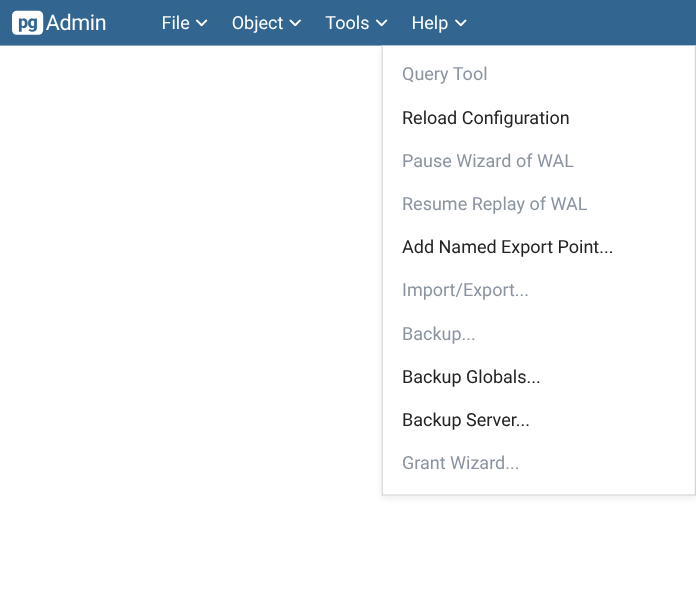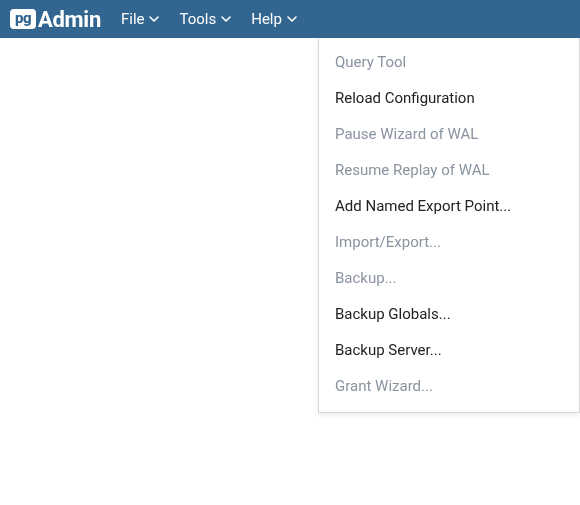--- a/index.html
+++ b/index.html
@@ -8,35 +8,35 @@
     background: #326690;
     height: 38px;
     display: flex;
     align-items: center;
     padding-left: 10px;
     color: #fff;
   }
   .logo {
     display: flex;
     align-items: center;
-    margin-right: 10px;
+    margin-right: 36px;
   }
   .logo-badge {
     background: #fff;
     color: #326690;
     font-weight: 800;
     font-size: 15px;
     border-radius: 4px;
     padding: 1px 5px 2px 5px;
     line-height: 1.1;
     letter-spacing: -0.5px;
   }
   .logo-text {
-    font-weight: 700;
-    font-size: 22px;
+    font-weight: 400;
+    font-size: 18px;
     margin-left: 2px;
     letter-spacing: -0.3px;
   }
   .menus { display: flex; }
   .menu-item {
     display: flex;
     align-items: center;
     color: #fff;
     font-size: 15px;
     padding: 0 10px;
@@ -82,20 +82,28 @@
   <div class="menus">
     <div class="menu-item">
       <span>File</span>
       <span class="chev">
         <svg width="10" height="6" viewBox="0 0 10 6">
             <path d="M1 1 L5 5 L9 1" stroke="#fff" stroke-width="1.6" fill="none" stroke-linecap="round" stroke-linejoin="round"></path>
           </svg>
       </span>
     </div>
     <div class="menu-item">
+      <span>Object</span>
+      <span class="chev">
+        <svg width="10" height="6" viewBox="0 0 10 6">
+            <path d="M1 1 L5 5 L9 1" stroke="#fff" stroke-width="1.6" fill="none" stroke-linecap="round" stroke-linejoin="round"></path>
+          </svg>
+      </span>
+    </div>
+    <div class="menu-item">
       <span>Tools</span>
       <span class="chev">
         <svg width="10" height="6" viewBox="0 0 10 6">
             <path d="M1 1 L5 5 L9 1" stroke="#fff" stroke-width="1.6" fill="none" stroke-linecap="round" stroke-linejoin="round"></path>
           </svg>
       </span>
     </div>
     <div class="menu-item">
       <span>Help</span>
       <span class="chev">

